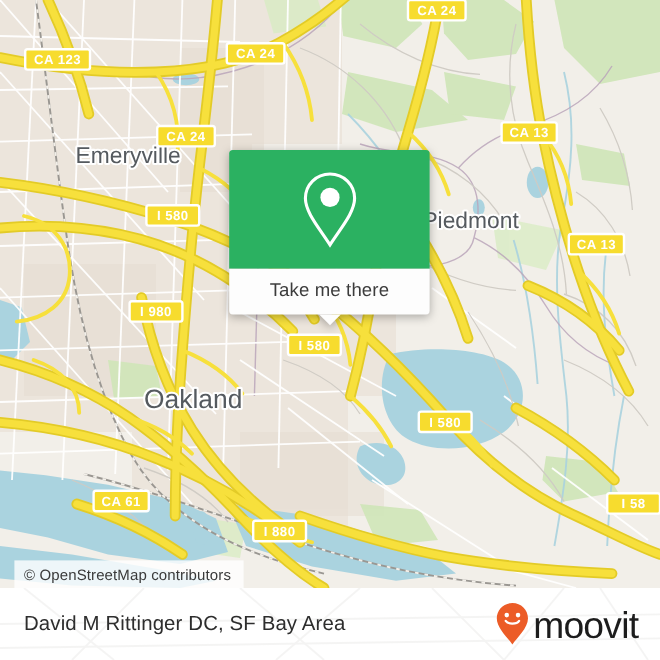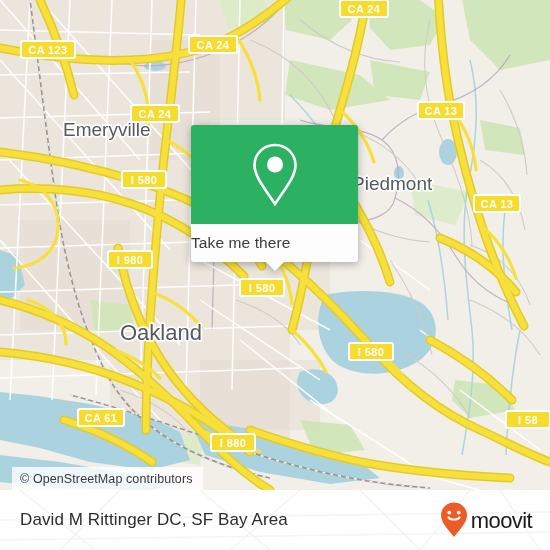--- a/index.html
+++ b/index.html
@@ -51,21 +51,21 @@
     height: 99px;
     background: #2bb161;
     border-radius: 3px 3px 0 0;
     display: flex; align-items: center; justify-content: center;
   }
   #callout-green svg { display:block; }
   #callout-button {
     height: 38px;
     background: #fdfdfd;
     border-radius: 0 0 3px 3px;
-    display: flex; align-items: center; justify-content: flex-start;
+    display: flex; align-items: center; justify-content: center;
     font-size: 15.5px;
     color: #3c3c3c;
     letter-spacing: 0.1px;
   }
   #callout-tail {
     position: absolute;
     left: 50%;
     margin-left: -9px;
     top: 137px;
     width: 0; height: 0;
@@ -97,21 +97,21 @@
     letter-spacing: 0.1px;
     z-index: 2;
   }
   #moovit-logo {
     position: absolute;
     right: 18px; top: 0; height: 60px;
     display: flex; align-items: center; gap: 2px;
     z-index: 2;
   }
   #moovit-wordmark {
-    font-size: 22px;
+    font-size: 31px;
     font-weight: 400;
     color: #1c1c1c;
     letter-spacing: -0.6px;
     line-height: 1;
     position: relative;
     top: 1px;
   }
 
   
   .city-label {

